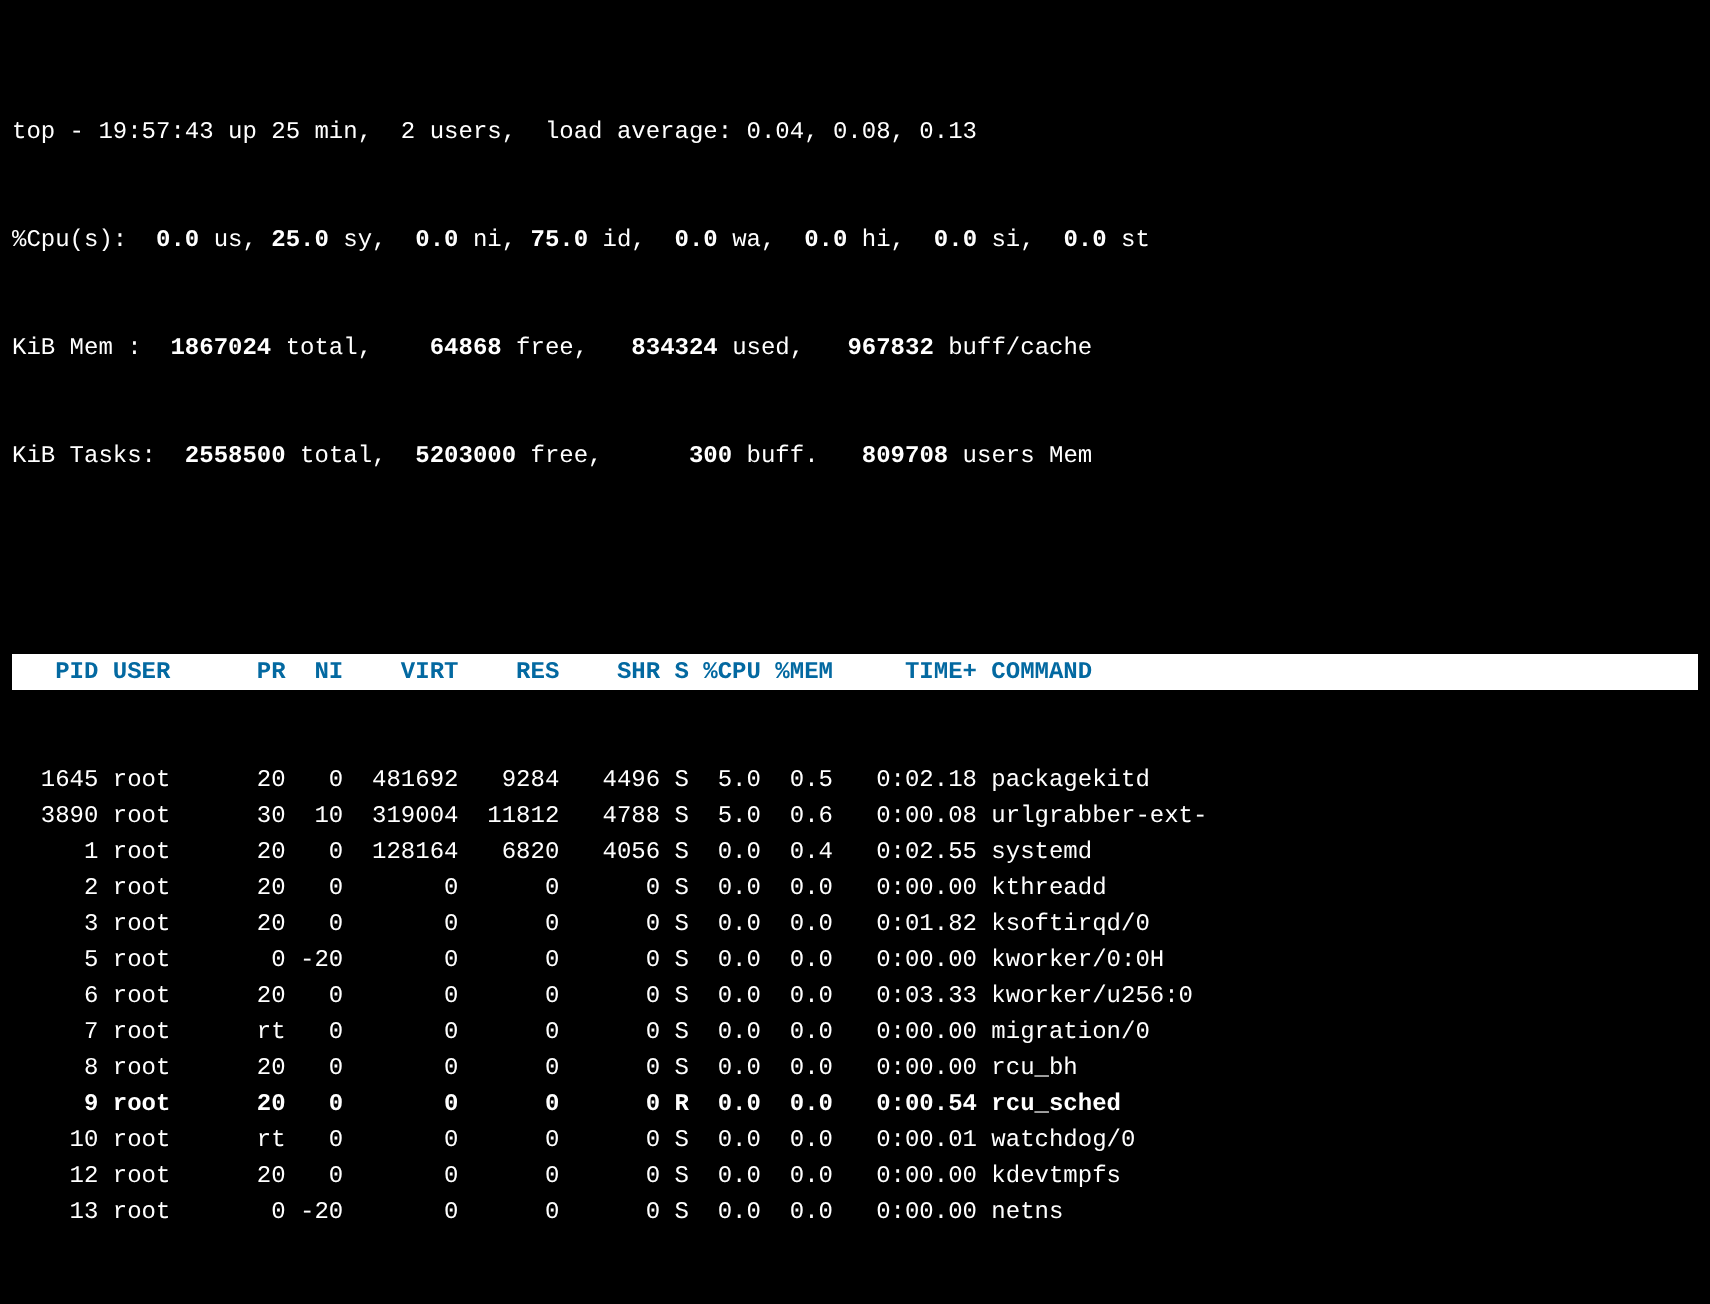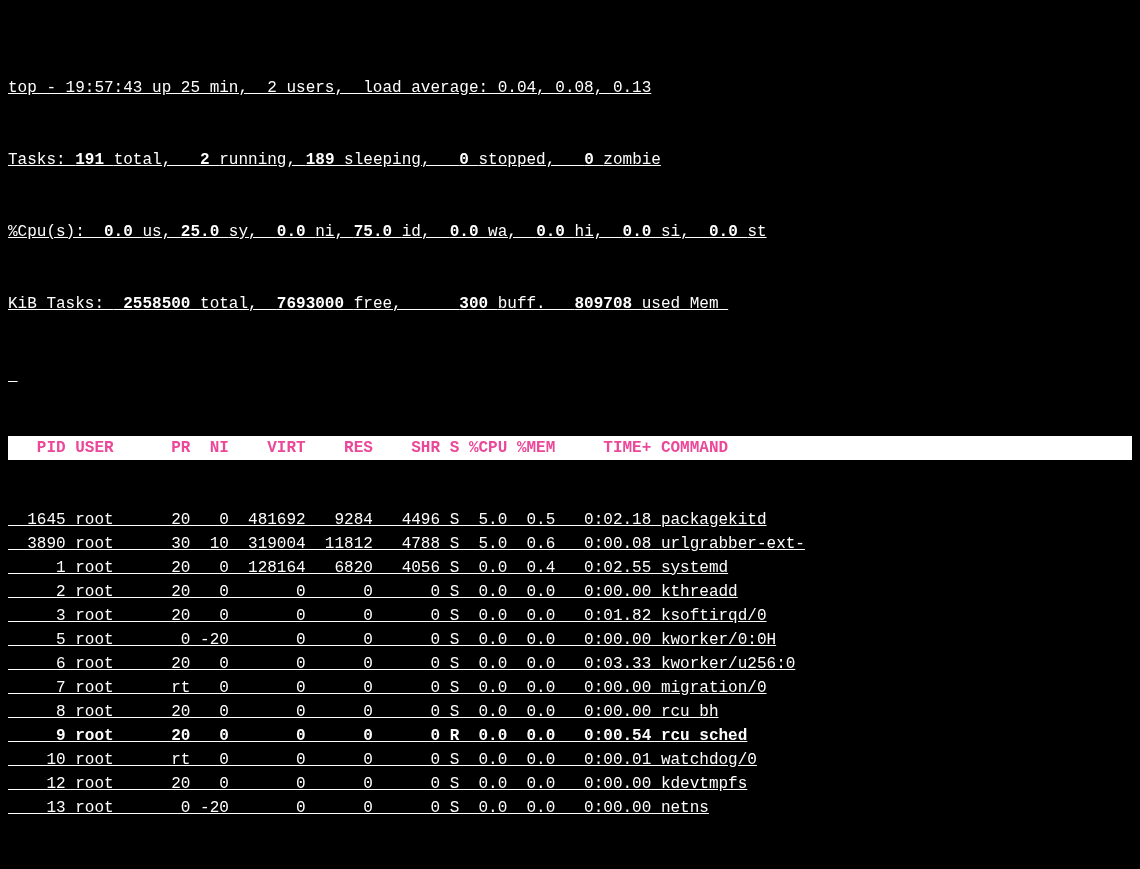--- a/index.html
+++ b/index.html
@@ -15,33 +15,33 @@
     font-family: "Courier New", Courier, monospace;
     font-size: 16px;
     line-height: 24px;
     white-space: pre;
     padding: 4px 8px 12px 8px;
     position: relative;
   }
   .b { font-weight: bold; }
   .hdr {
     background: #fff;
-    color: #ec4899;
+    color: #0369a1;
     display: block;
     font-weight: bold;
   }
-  .row { display: block; text-decoration: underline; }
+  .row { display: block; }
 </style>
 </head>
 <body>
 
 <div class="term">
   
   <span class="row">top - 19:57:43 up 25 min,  2 users,  load average: 0.04, 0.08, 0.13</span>
-  <span class="row"><span>Tasks: </span><span class="b">191 </span><span>total,   </span><span class="b">2 </span><span>running, </span><span class="b">189 </span><span>sleeping,   </span><span class="b">0 </span><span>stopped,   </span><span class="b">0 </span><span>zombie</span></span>
   <span class="row"><span>%Cpu(s):  </span><span class="b">0.0 </span><span>us, </span><span class="b">25.0 </span><span>sy,  </span><span class="b">0.0 </span><span>ni, </span><span class="b">75.0 </span><span>id,  </span><span class="b">0.0 </span><span>wa,  </span><span class="b">0.0 </span><span>hi,  </span><span class="b">0.0 </span><span>si,  </span><span class="b">0.0 </span><span>st</span></span>
-  <span class="row"><span>KiB Tasks: </span><span class="b"> 2558500 </span><span>total,  </span><span class="b">7693000 </span><span>free,      </span><span class="b">300 </span><span>buff.   </span><span class="b">809708 </span><span>used Mem </span></span>
+  <span class="row"><span>KiB Mem : </span><span class="b"> 1867024 </span><span>total,   </span><span class="b"> 64868 </span><span>free,   </span><span class="b">834324 </span><span>used,   </span><span class="b">967832 </span><span>buff/cache</span></span>
+  <span class="row"><span>KiB Tasks: </span><span class="b"> 2558500 </span><span>total,  </span><span class="b">5203000 </span><span>free,      </span><span class="b">300 </span><span>buff.   </span><span class="b">809708 </span><span>users Mem </span></span>
   <span class="row"> </span>
   <span class="hdr">   PID USER      PR  NI    VIRT    RES    SHR S %CPU %MEM     TIME+ COMMAND                                 </span>
   <div id="proc-rows"><span class="row">  1645 root      20   0  481692   9284   4496 S  5.0  0.5   0:02.18 packagekitd</span><span class="row">  3890 root      30  10  319004  11812   4788 S  5.0  0.6   0:00.08 urlgrabber-ext-</span><span class="row">     1 root      20   0  128164   6820   4056 S  0.0  0.4   0:02.55 systemd</span><span class="row">     2 root      20   0       0      0      0 S  0.0  0.0   0:00.00 kthreadd</span><span class="row">     3 root      20   0       0      0      0 S  0.0  0.0   0:01.82 ksoftirqd/0</span><span class="row">     5 root       0 -20       0      0      0 S  0.0  0.0   0:00.00 kworker/0:0H</span><span class="row">     6 root      20   0       0      0      0 S  0.0  0.0   0:03.33 kworker/u256:0</span><span class="row">     7 root      rt   0       0      0      0 S  0.0  0.0   0:00.00 migration/0</span><span class="row">     8 root      20   0       0      0      0 S  0.0  0.0   0:00.00 rcu_bh</span><span class="row b">     9 root      20   0       0      0      0 R  0.0  0.0   0:00.54 rcu_sched</span><span class="row">    10 root      rt   0       0      0      0 S  0.0  0.0   0:00.01 watchdog/0</span><span class="row">    12 root      20   0       0      0      0 S  0.0  0.0   0:00.00 kdevtmpfs</span><span class="row">    13 root       0 -20       0      0      0 S  0.0  0.0   0:00.00 netns</span></div>
 
   
 </div>
 
 </body></html>

